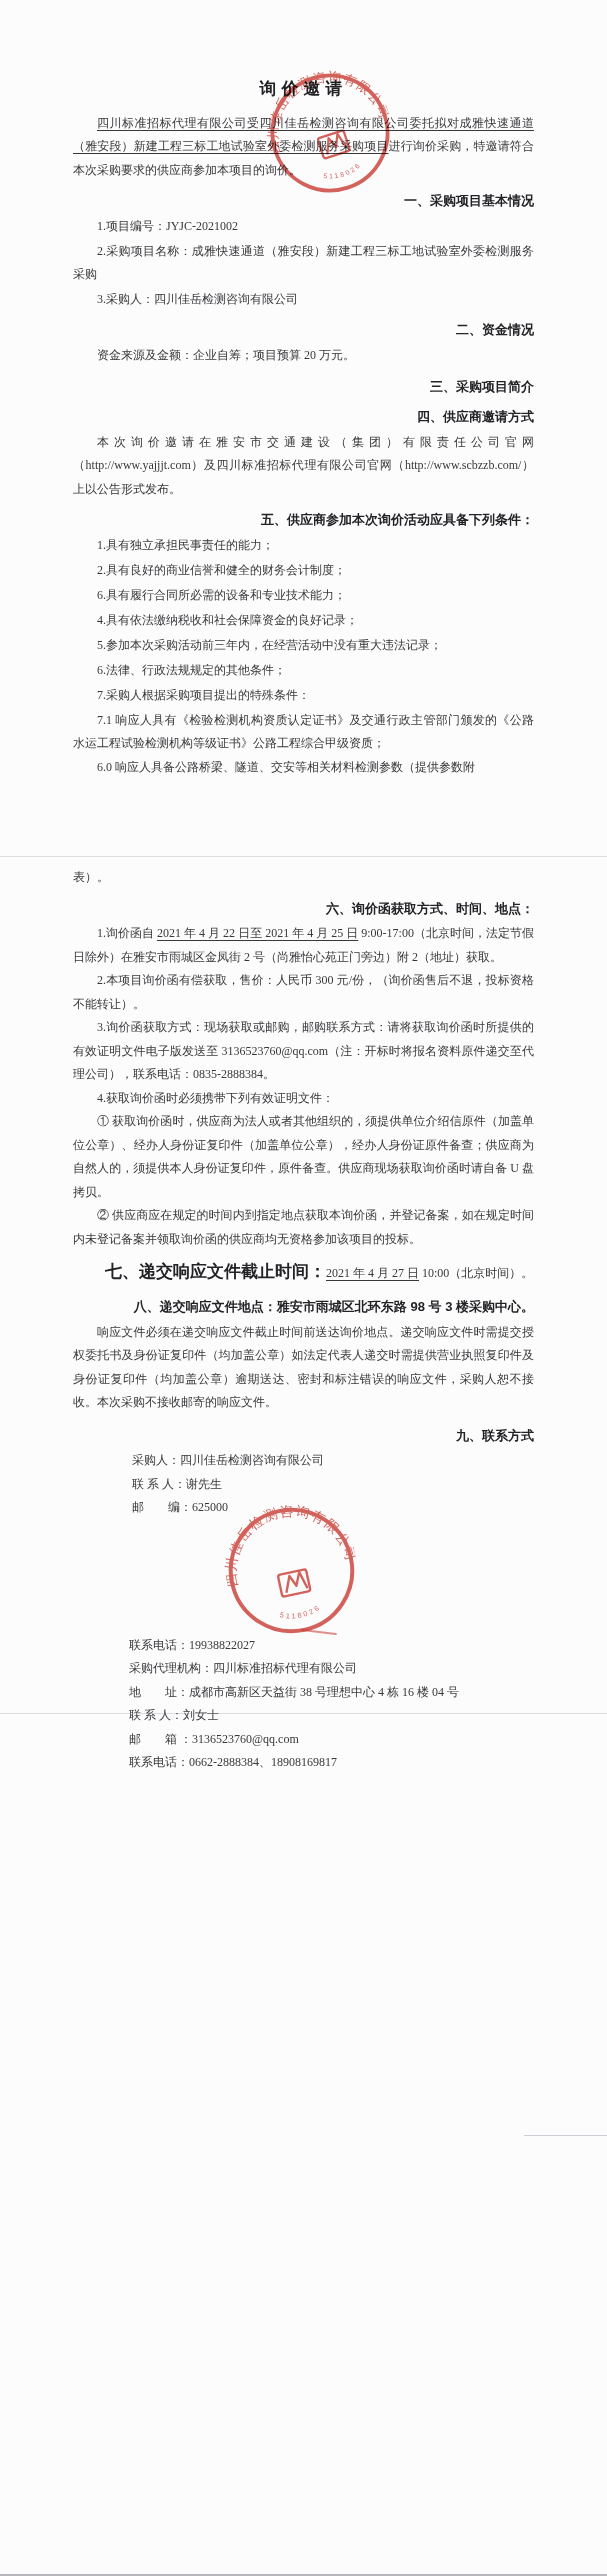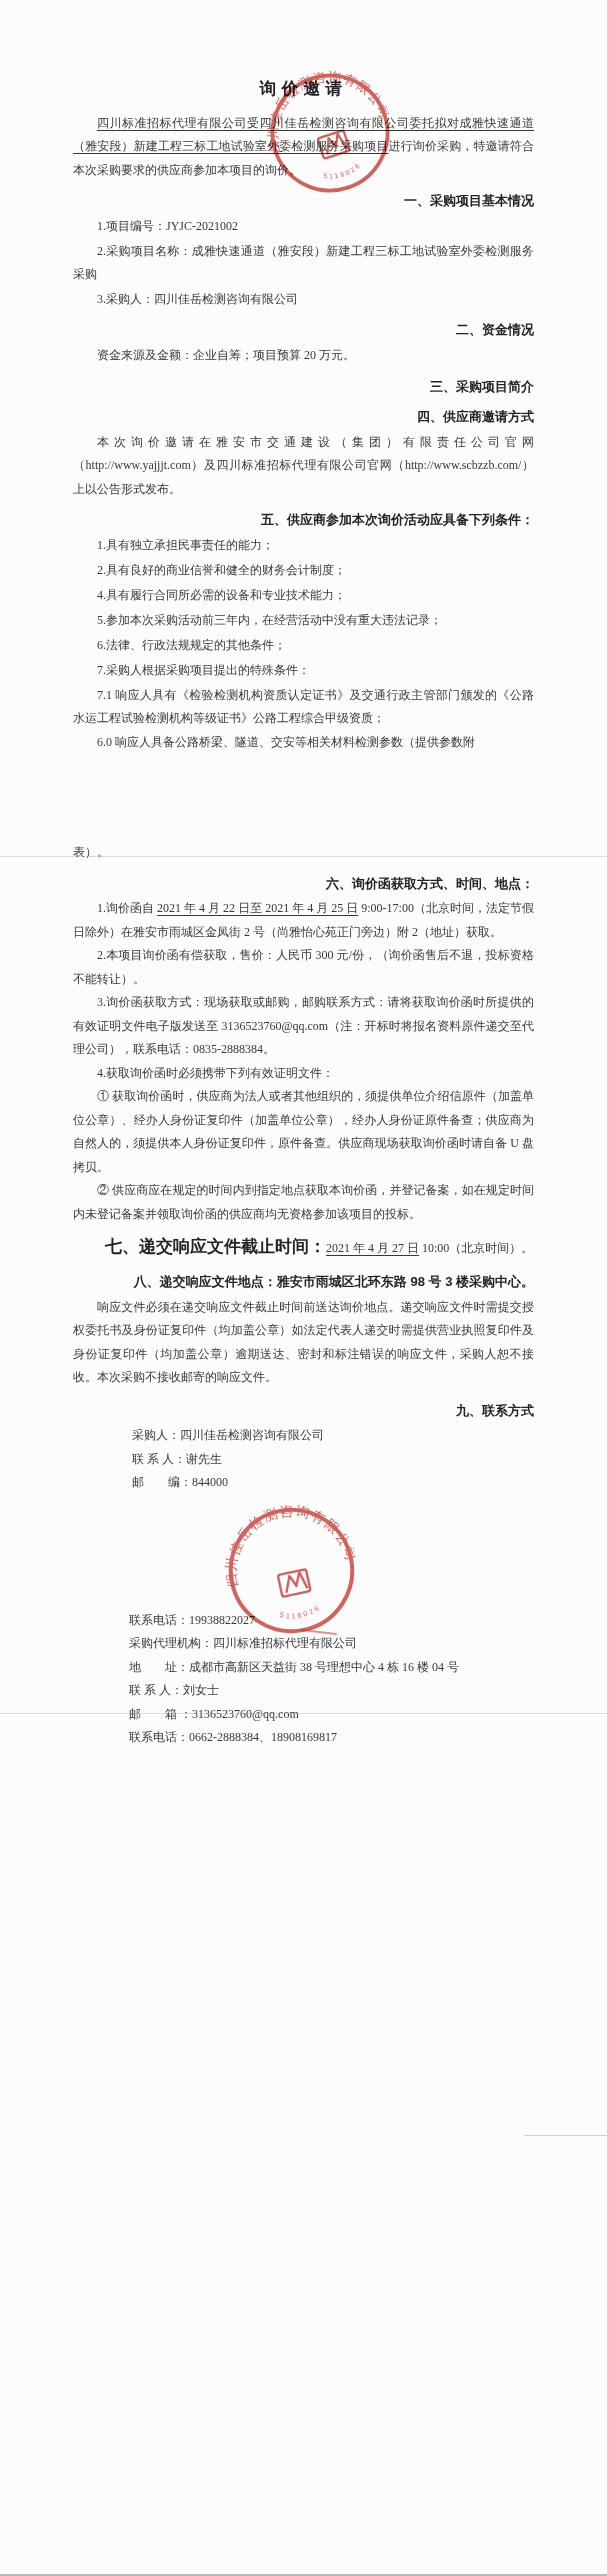--- a/index.html
+++ b/index.html
@@ -97,21 +97,22 @@
     <p class="para">资金来源及金额：企业自筹；项目预算 20 万元。</p>
 
     <p class="sec-h">三、采购项目简介</p>
 
     <p class="sec-h">四、供应商邀请方式</p>
     <p class="para">本次询价邀请在雅安市交通建设（集团）有限责任公司官网（http://www.yajjjt.com）及四川标准招标代理有限公司官网（http://www.scbzzb.com/）上以公告形式发布。</p>
 
     <p class="sec-h">五、供应商参加本次询价活动应具备下列条件：</p>
     <p class="para list-item">1.具有独立承担民事责任的能力；</p>
     <p class="para list-item">2.具有良好的商业信誉和健全的财务会计制度；</p>
-    <p class="para list-item">4.具有履行合同所必需的设备和专业技术能力；</p>
+    <p class="para list-item">6.具有履行合同所必需的设备和专业技术能力；</p>
+    <p class="para list-item">4.具有依法缴纳税收和社会保障资金的良好记录；</p>
     <p class="para list-item">5.参加本次采购活动前三年内，在经营活动中没有重大违法记录；</p>
     <p class="para list-item">6.法律、行政法规规定的其他条件；</p>
     <p class="para list-item">7.采购人根据采购项目提出的特殊条件：</p>
     <p class="para sub-para">7.1 响应人具有《检验检测机构资质认定证书》及交通行政主管部门颁发的《公路水运工程试验检测机构等级证书》公路工程综合甲级资质；</p>
     <p class="para sub-para">6.0 响应人具备公路桥梁、隧道、交安等相关材料检测参数（提供参数附</p>
     <p class="para cont-line">表）。</p>
 
     <p class="sec-h">六、询价函获取方式、时间、地点：</p>
     <p class="para"><span>1.询价函自 </span><u>2021 年 4 月 22 日至 2021 年 4 月 25 日</u><span> 9:00-17:00（北京时间，法定节假日除外）在雅安市雨城区金凤街 2 号（尚雅怡心苑正门旁边）附 2（地址）获取。</span></p>
     <p class="para">2.本项目询价函有偿获取，售价：人民币 300 元/份，（询价函售后不退，投标资格不能转让）。</p>
@@ -121,21 +122,21 @@
     <p class="para sub-para">② 供应商应在规定的时间内到指定地点获取本询价函，并登记备案，如在规定时间内未登记备案并领取询价函的供应商均无资格参加该项目的投标。</p>
 
     <p class="para hb"><span class="inline-h">七、递交响应文件截止时间：</span><u>2021 年 4 月 27 日</u><span> 10:00（北京时间）。</span></p>
 
     <p class="sec-h hb">八、递交响应文件地点：雅安市雨城区北环东路 98 号 3 楼采购中心。</p>
     <p class="para sub-para">响应文件必须在递交响应文件截止时间前送达询价地点。递交响应文件时需提交授权委托书及身份证复印件（均加盖公章）如法定代表人递交时需提供营业执照复印件及身份证复印件（均加盖公章）逾期送达、密封和标注错误的响应文件，采购人恕不接收。本次采购不接收邮寄的响应文件。</p>
 
     <p class="sec-h hb">九、联系方式</p>
     <p class="para contact-line">采购人：四川佳岳检测咨询有限公司</p>
     <p class="para contact-line">联 系 人：谢先生</p>
-    <p class="para contact-line">邮　　编：844000</p>
+    <p class="para contact-line">邮　　编：625000</p>
 
     <div class="agency-block">
       <p class="para contact-line">联系电话：19938822027</p>
       <p class="para contact-line">采购代理机构：四川标准招标代理有限公司</p>
       <p class="para contact-line">地　　址：成都市高新区天益街 38 号理想中心 4 栋 16 楼 04 号</p>
       <p class="para contact-line">联 系 人：刘女士</p>
       <p class="para contact-line">邮　　箱 ：3136523760@qq.com</p>
       <p class="para contact-line">联系电话：0662-2888384、18908169817</p>
     </div>
 

